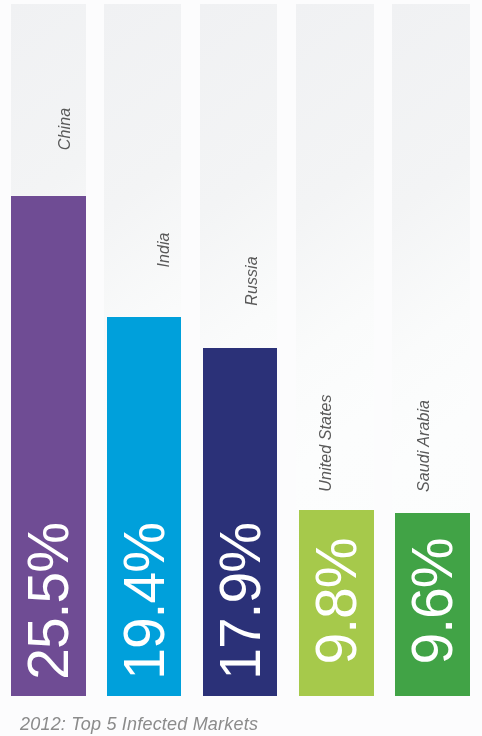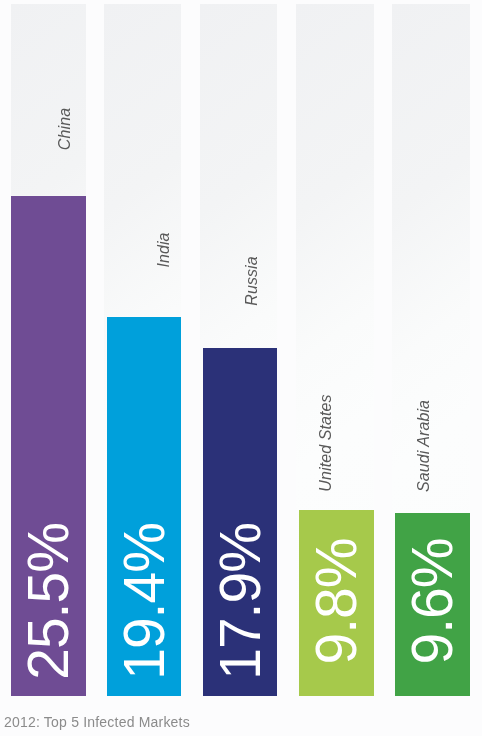--- a/index.html
+++ b/index.html
@@ -94,23 +94,24 @@
     font-size: 57px;
     line-height: 1;
     color: #ffffff;
     font-weight: 400;
     letter-spacing: -1px;
   }
 
   
   #caption {
     position: absolute;
-    left: 4px;
+    left: 20px;
     top: 714px;
-    font-size: 14px;
+    font-style: italic;
+    font-size: 18px;
     color: #8b8b8b;
     letter-spacing: 0.2px;
     white-space: nowrap;
   }
 </style>
 </head>
 <body>
 
 <div id="chart-root">
 

